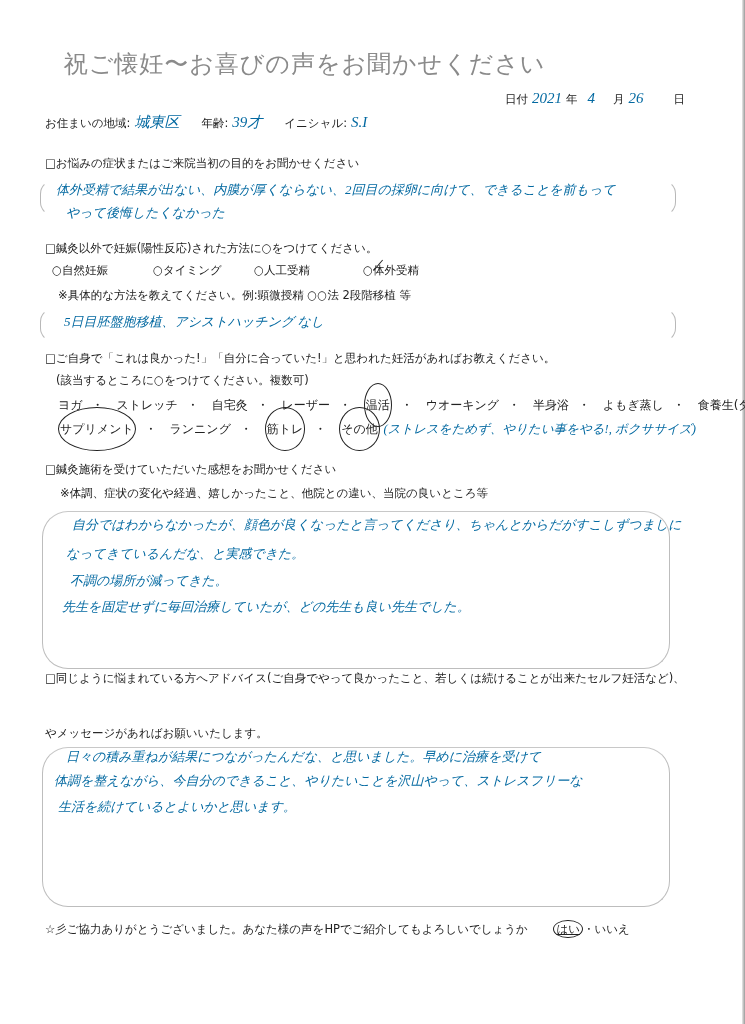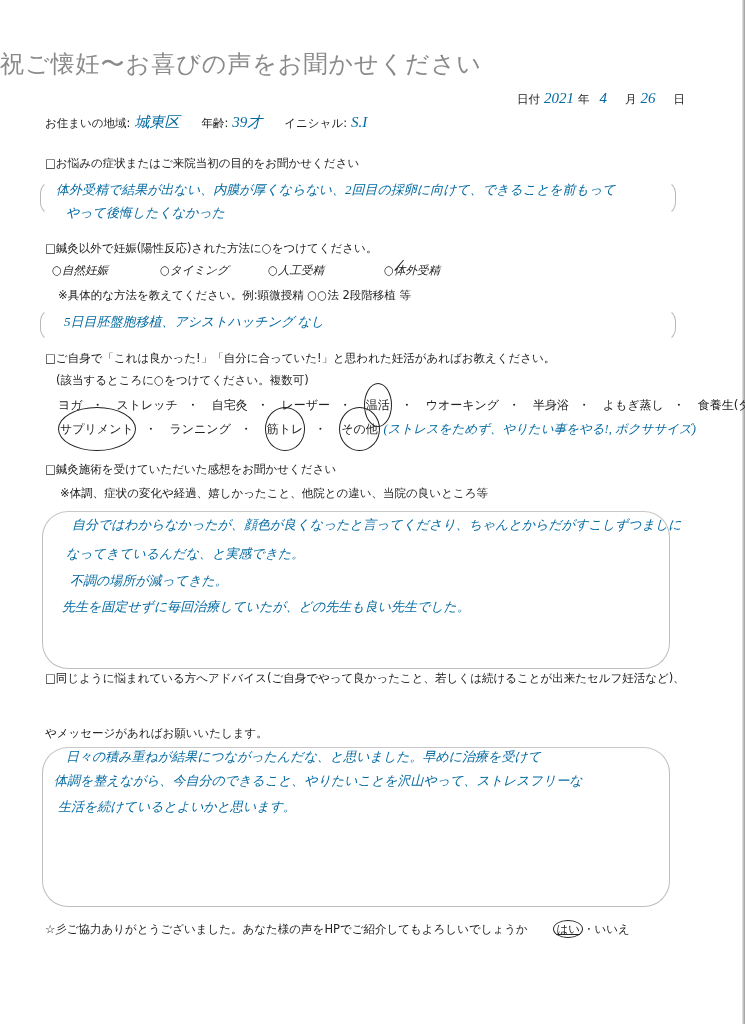--- a/index.html
+++ b/index.html
@@ -3,38 +3,38 @@
   <meta charset="utf-8">
   <style>
     html, body { margin: 0; padding: 0; }
     body {
       width: 745px; height: 1024px; background: #ffffff; position: relative; overflow: hidden;
       font-family: "DejaVu Sans", "Liberation Sans", sans-serif; color: #1a1a1a;
     }
     .page { position: absolute; inset: 0; }
     .edge-shadow { position: absolute; right: 0; top: 0; width: 3px; height: 1024px; background: linear-gradient(to right, #e8e8e8, #9a9a9a); }
     .title {
-      position: absolute; top: 48px; left: 0; width: 609px; 
+      position: absolute; top: 48px; left: 0; width: 609px; text-align: center;
       font-family: "DejaVu Serif", "Liberation Serif", serif; font-size: 24px; color: #8a8a8a; letter-spacing: 1px;
     }
     .printed { font-size: 11.5px; color: #222; white-space: nowrap; }
     .hand { font-family: "Liberation Serif", "DejaVu Serif", serif; font-style: italic; color: #0369a1; white-space: nowrap; }
     .abs { position: absolute; }
     .date-row { top: 90px; left: 0; width: 685px; display: flex; justify-content: flex-end; align-items: baseline; gap: 4px; }
     .date-row .hand { font-size: 15px; }
     .info-row { top: 113px; left: 45px; display: flex; align-items: baseline; gap: 4px; }
     .info-row .hand { font-size: 15px; margin-right: 18px; }
     .q { left: 45px; }
     .box {
       position: absolute; border: 1px solid #b8b8b8; border-radius: 14px;
       border-top-color: transparent; border-bottom-color: transparent;
     }
     .box.full { border-color: #bdbdbd; border-radius: 26px; border-top-color: #c8c8c8; border-bottom-color: #bdbdbd; }
     .answer-line { position: absolute; font-size: 14px; }
-    .options { top: 263px; left: 52px; display: flex; gap: 16px; font-style: italic; }
+    .options { top: 263px; left: 52px; display: flex; gap: 9px; }
     .opt { display: inline-block; width: 92px; }
     .opt.wide { width: 100px; }
     .opt.checked { position: relative; }
     .check-mark {
       position: absolute; left: -2px; top: -6px; width: 12px; height: 14px; border-right: 1.5px solid #222;
       transform: rotate(40deg); transform-origin: bottom right;
     }
     .list-row { position: absolute; left: 58px; font-size: 12px; color: #222; white-space: nowrap; }
     .circled { border: 1.2px solid #222; border-radius: 50%; padding: 14px 1px; margin: -3px 0; }
     .sep { margin: 0 9px; }
@@ -48,21 +48,21 @@
   <div class="edge-shadow"></div>
 
   <div class="title">祝ご懐妊〜お喜びの声をお聞かせください</div>
 
   <div class="abs date-row">
     <span class="printed">日付</span>
     <span class="hand">2021</span>
     <span class="printed">年</span>
     <span class="hand" style="margin:0 14px 0 6px">4</span>
     <span class="printed">月</span>
-    <span class="hand" style="margin-right:14px">26</span>
+    <span class="hand" style="margin-right:26px">26</span>
     <span class="printed">日</span>
   </div>
 
   <div class="abs info-row">
     <span class="printed">お住まいの地域:</span>
     <span class="hand">城東区</span>
     <span class="printed">年齢:</span>
     <span class="hand">39才</span>
     <span class="printed">イニシャル:</span>
     <span class="hand">S.I</span>

